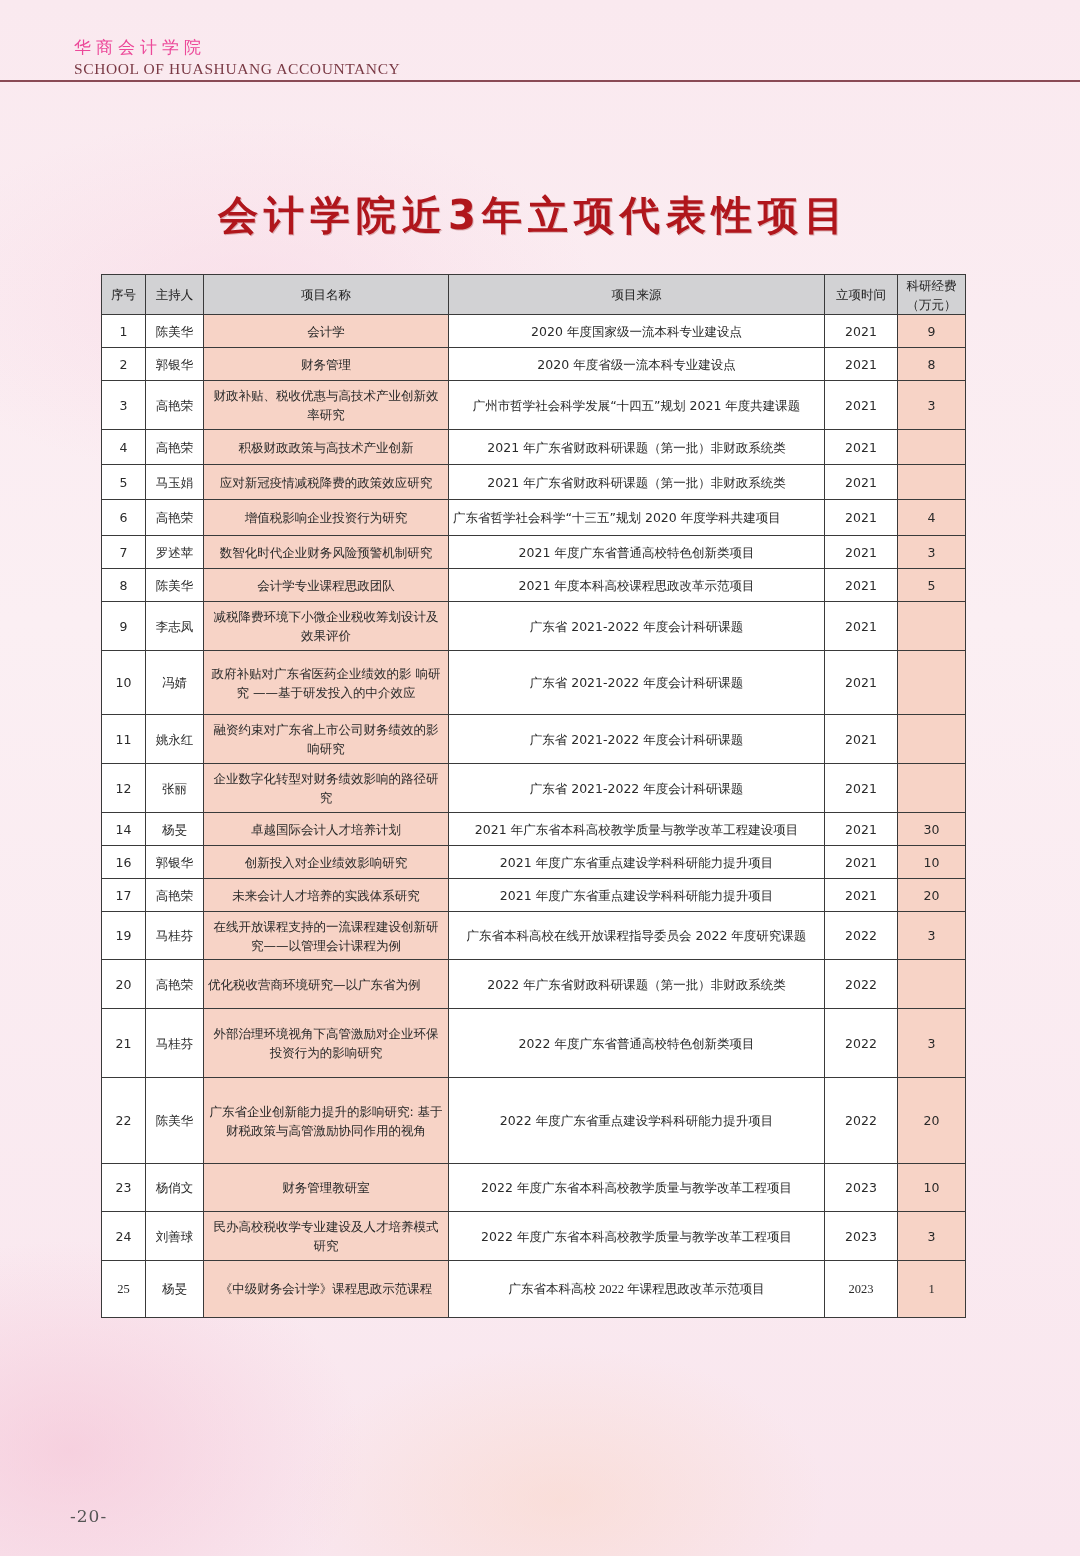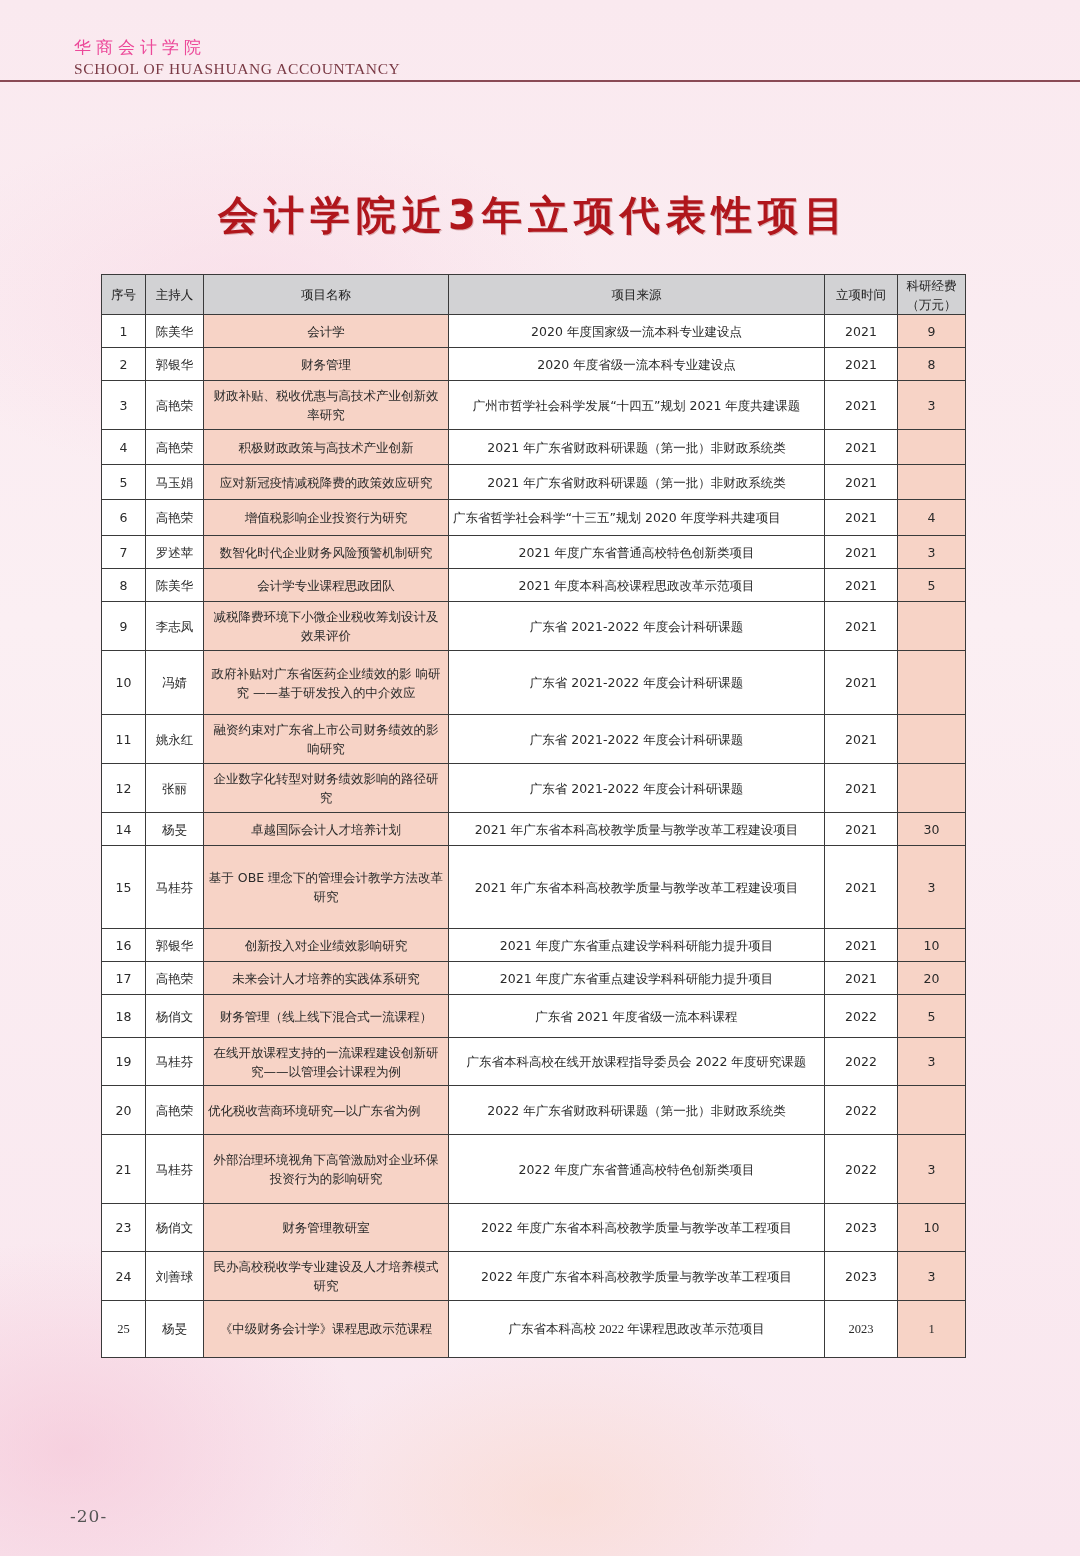--- a/index.html
+++ b/index.html
@@ -188,51 +188,35 @@
         <td class="fund-col"></td>
       </tr>
       <tr style="height: 33px;">
         <td>14</td>
         <td>杨旻</td>
         <td class="name-col" style="text-align: center;">卓越国际会计人才培养计划</td>
         <td style="text-align: center;">2021 年广东省本科高校教学质量与教学改革工程建设项目</td>
         <td>2021</td>
         <td class="fund-col">30</td>
       </tr>
-      <tr style="height: 83px;">
-        <td>15</td>
-        <td>马桂芬</td>
-        <td class="name-col" style="text-align: center;">基于 OBE 理念下的管理会计教学方法改革研究</td>
-        <td style="text-align: center;">2021 年广东省本科高校教学质量与教学改革工程建设项目</td>
-        <td>2021</td>
-        <td class="fund-col">3</td>
-      </tr>
       <tr style="height: 33px;">
         <td>16</td>
         <td>郭银华</td>
         <td class="name-col" style="text-align: center;">创新投入对企业绩效影响研究</td>
         <td style="text-align: center;">2021 年度广东省重点建设学科科研能力提升项目</td>
         <td>2021</td>
         <td class="fund-col">10</td>
       </tr>
       <tr style="height: 33px;">
         <td>17</td>
         <td>高艳荣</td>
         <td class="name-col" style="text-align: center;">未来会计人才培养的实践体系研究</td>
         <td style="text-align: center;">2021 年度广东省重点建设学科科研能力提升项目</td>
         <td>2021</td>
         <td class="fund-col">20</td>
-      </tr>
-      <tr style="height: 43px;">
-        <td>18</td>
-        <td>杨俏文</td>
-        <td class="name-col" style="text-align: center;">财务管理（线上线下混合式一流课程）</td>
-        <td style="text-align: center;">广东省 2021 年度省级一流本科课程</td>
-        <td>2022</td>
-        <td class="fund-col">5</td>
       </tr>
       <tr style="height: 48px;">
         <td>19</td>
         <td>马桂芬</td>
         <td class="name-col" style="text-align: center;">在线开放课程支持的一流课程建设创新研究——以管理会计课程为例</td>
         <td style="text-align: center;">广东省本科高校在线开放课程指导委员会 2022 年度研究课题</td>
         <td>2022</td>
         <td class="fund-col">3</td>
       </tr>
       <tr style="height: 49px;">
@@ -243,20 +227,28 @@
         <td>2022</td>
         <td class="fund-col"></td>
       </tr>
       <tr style="height: 69px;">
         <td>21</td>
         <td>马桂芬</td>
         <td class="name-col" style="text-align: center;">外部治理环境视角下高管激励对企业环保投资行为的影响研究</td>
         <td style="text-align: center;">2022 年度广东省普通高校特色创新类项目</td>
         <td>2022</td>
         <td class="fund-col">3</td>
+      </tr>
+      <tr style="height: 86px;">
+        <td>22</td>
+        <td>陈美华</td>
+        <td class="name-col" style="text-align: center;">广东省企业创新能力提升的影响研究: 基于财税政策与高管激励协同作用的视角</td>
+        <td style="text-align: center;">2022 年度广东省重点建设学科科研能力提升项目</td>
+        <td>2022</td>
+        <td class="fund-col">20</td>
       </tr>
       <tr style="height: 48px;">
         <td>23</td>
         <td>杨俏文</td>
         <td class="name-col" style="text-align: center;">财务管理教研室</td>
         <td style="text-align: center;">2022 年度广东省本科高校教学质量与教学改革工程项目</td>
         <td>2023</td>
         <td class="fund-col">10</td>
       </tr>
       <tr style="height: 49px;">

